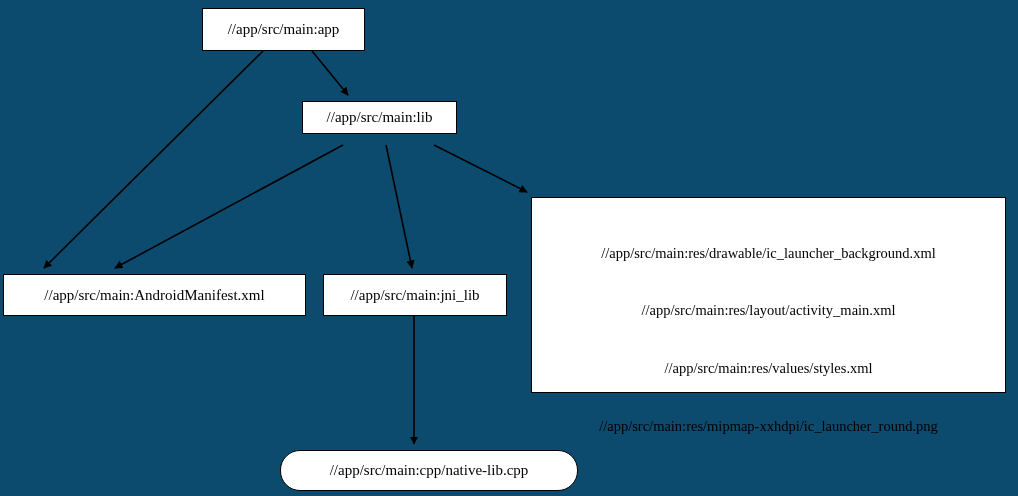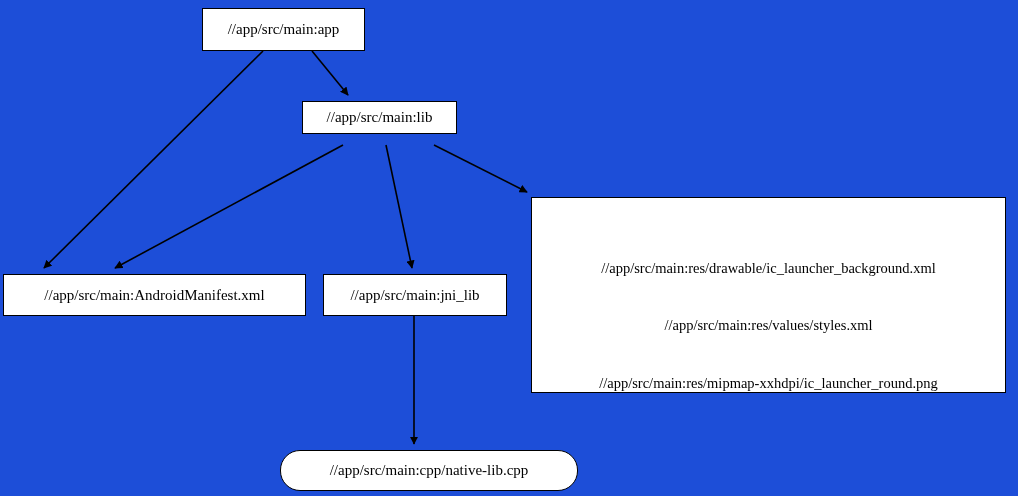--- a/index.html
+++ b/index.html
@@ -5,21 +5,21 @@
 <style>
   html, body {
     margin: 0;
     padding: 0;
     background: #ffffff;
   }
   #canvas {
     position: relative;
     width: 1018px;
     height: 496px;
-    background: #1d4ed8;
+    background: #0c4a6e;
     overflow: hidden;
     font-family: "Liberation Serif", "DejaVu Serif", serif;
   }
   svg.edges {
     position: absolute;
     left: 0;
     top: 0;
     width: 1018px;
     height: 496px;
     pointer-events: none;
@@ -34,21 +34,21 @@
     justify-content: center;
     text-align: center;
     color: #000000;
     font-family: "Liberation Serif", "DejaVu Serif", serif;
     font-size: 15px;
     line-height: 19px;
     white-space: pre;
   }
   .node.multiline {
     display: block;
-    padding-top: 22px;
+    padding-top: 7px;
     font-size: 14.5px;
     line-height: 19.3px;
   }
   .node.multiline .line {
     display: block;
     text-align: center;
     white-space: pre;
   }
 
   
@@ -86,20 +86,21 @@
   <div class="node" id="node-lib">//app/src/main:lib</div>
 
   <div class="node" id="node-jni">//app/src/main:jni_lib</div>
 
   <div class="node" id="node-manifest">//app/src/main:AndroidManifest.xml</div>
 
   <div class="node" id="node-cpp">//app/src/main:cpp/native-lib.cpp</div>
 
   <div class="node multiline" id="node-res">
     <span class="line">//app/src/main:res/drawable/ic_launcher_background.xml</span>
+    <span class="line">//app/src/main:res/layout/activity_main.xml</span>
     <span class="line">//app/src/main:res/values/styles.xml</span>
     <span class="line">//app/src/main:res/mipmap-xxhdpi/ic_launcher_round.png</span>
     
     
     
     
     
   </div>
 
 </div>

